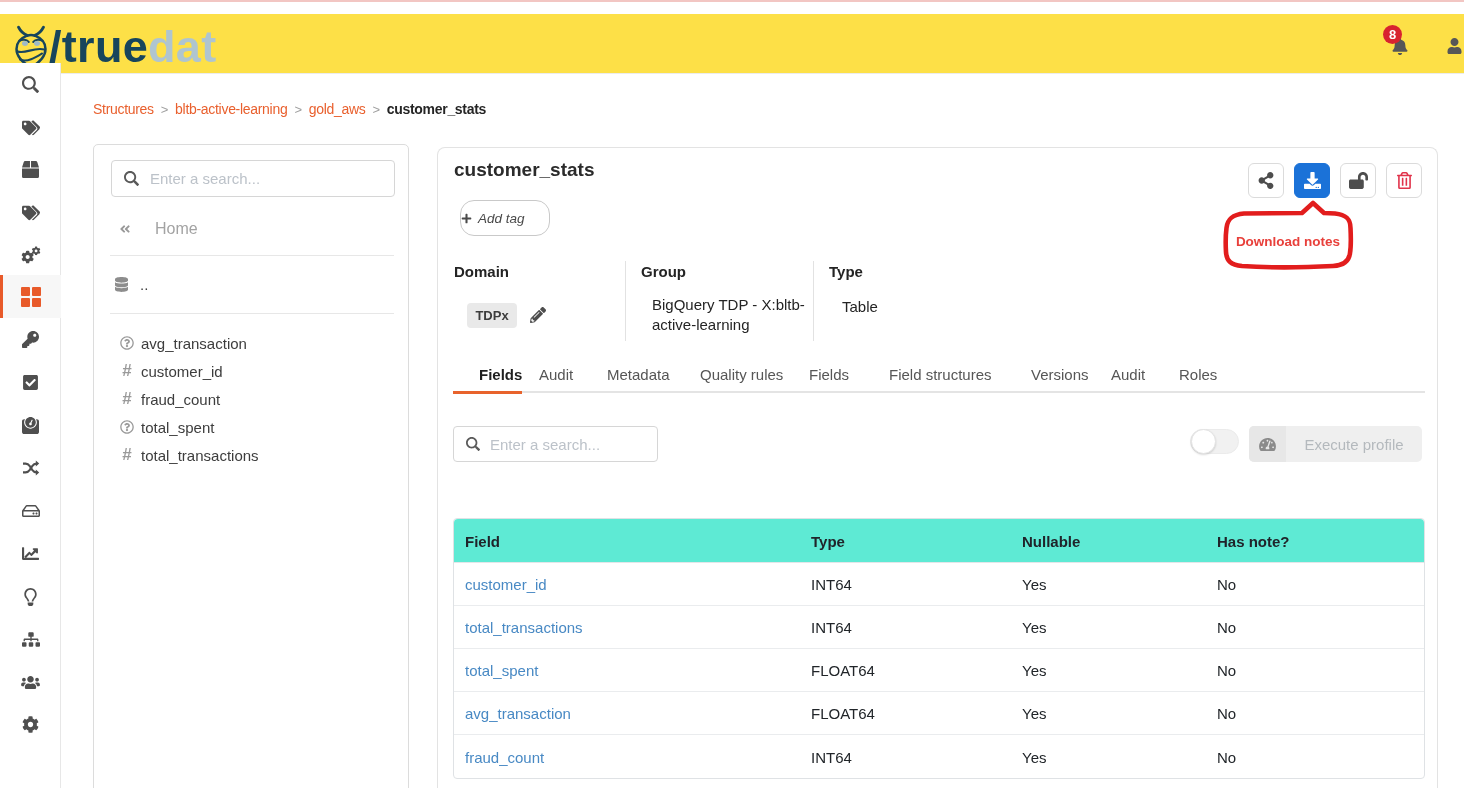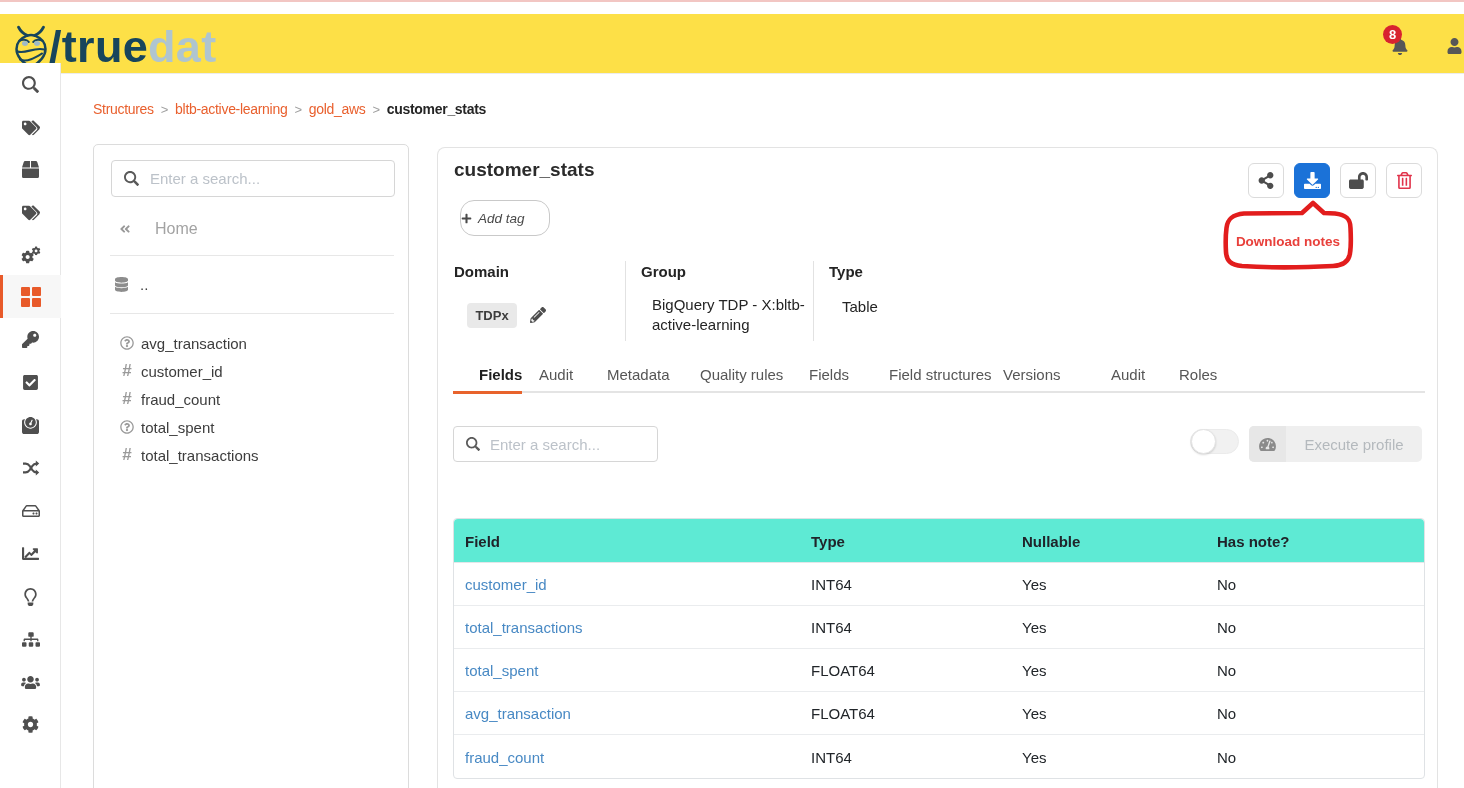--- a/index.html
+++ b/index.html
@@ -272,21 +272,21 @@
     </svg>
   <div style="position:absolute;left:214px;top:147px;font-size:15px;line-height:20px;color:#242424;">BigQuery TDP - X:bltb-<br>active-learning</div>
   <div style="position:absolute;left:404px;top:150px;font-size:15px;color:#242424;">Table</div>
   <div id="tabs">
     <span class="active" style="left:26px;">Fields</span>
     <span style="left:86px;">Audit</span>
     <span style="left:154px;">Metadata</span>
     <span style="left:247px;">Quality rules</span>
     <span style="left:356px;">Fields</span>
     <span style="left:436px;">Field structures</span>
-    <span style="left:550px;text-align:center;">Versions</span>
+    <span style="left:578px;text-align:center;">Versions</span>
     <span style="left:658px;">Audit</span>
     <span style="left:726px;">Roles</span>
   </div>
   <div id="tabline"></div>
   <div class="searchbox" style="position:absolute;left:15px;top:278px;width:205px;height:36px;">
     <svg width="14" height="14" viewBox="0 0 512 512" fill="#5a5a5a" style="margin-left:12px;">
         <path d="M505 442.7L405.3 343c-4.5-4.5-10.6-7-17-7H372c27.6-35.3 44-79.7 44-128C416 93.1 322.9 0 208 0S0 93.1 0 208s93.1 208 208 208c48.3 0 92.7-16.4 128-44v16.3c0 6.4 2.5 12.5 7 17l99.7 99.7c9.4 9.4 24.6 9.4 33.9 0l28.3-28.3c9.4-9.4 9.4-24.6.1-34zM208 352c-79.5 0-144-64.3-144-144 0-79.5 64.3-144 144-144 79.5 0 144 64.3 144 144 0 79.5-64.3 144-144 144z"></path>
       </svg>
     <span class="ph" style="margin-left:10px;">Enter a search...</span>
   </div>

